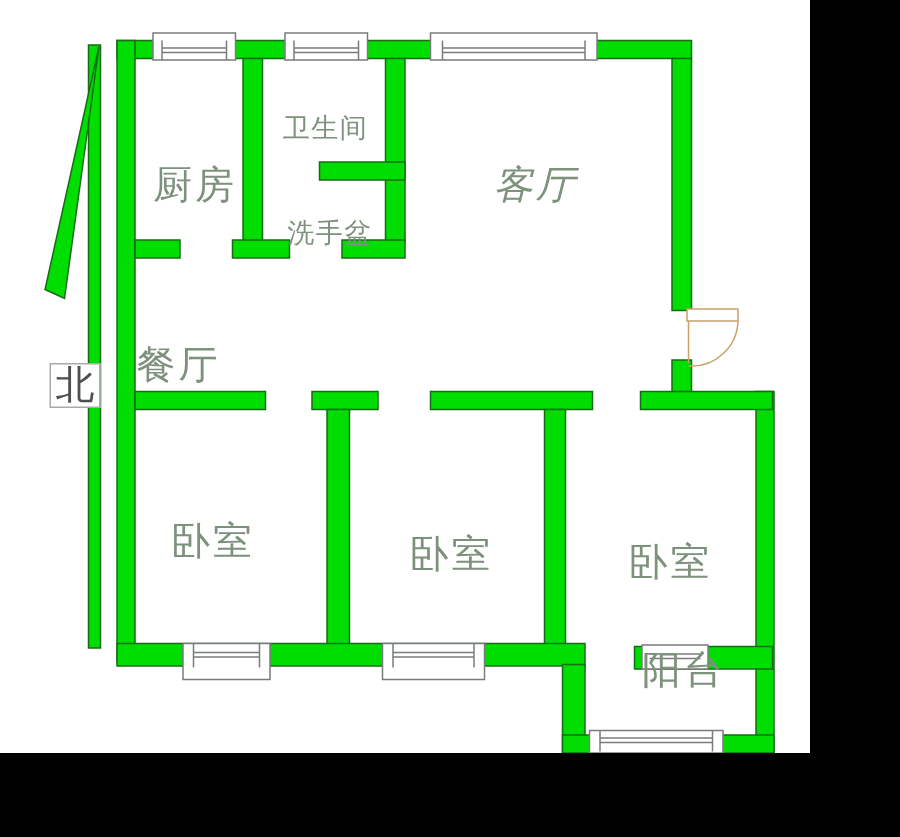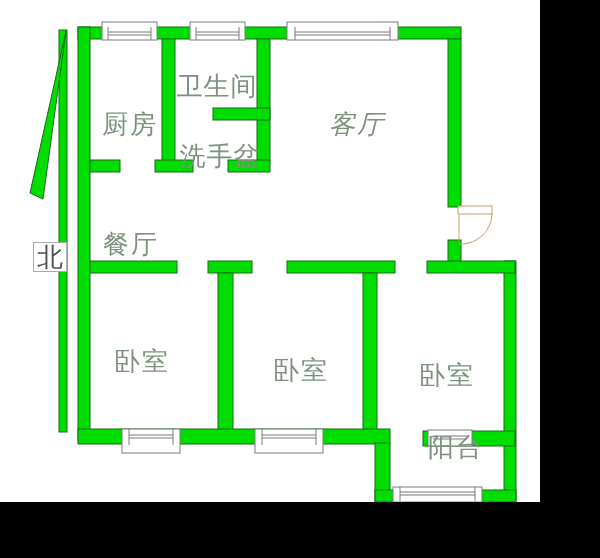--- a/index.html
+++ b/index.html
@@ -22,26 +22,26 @@
   .win-line{stroke:var(--window_frame,#7b7b7b);stroke-width:1;fill:none;}
   
   .door-leaf{fill:#ffffff;stroke:var(--door_swing,#b99a66);stroke-width:1;}
   .door-arc{fill:none;stroke:var(--door_swing,#c9a06a);stroke-width:1;}
   
   .label{
     position:absolute;transform:translate(-50%,-50%);
     color:var(--room_label,#7d917d);
     font-size:26px;letter-spacing:2px;white-space:nowrap;line-height:1;
   }
-  .label.small{font-size:26px;letter-spacing:1px;}
+  .label.small{font-size:18px;letter-spacing:1px;}
   .label.kitchen{left:130px;top:124px;}
   .label.bathroom{left:217px;top:86px;}
   .label.washbasin{left:220px;top:156px;}
   .label.living{left:357px;top:124px;font-style:italic;}
-  .label.dining{left:119px;top:244px;margin-left:12px;}
+  .label.dining{left:119px;top:244px;}
   .label.bedroom1{left:142px;top:361px;}
   .label.bedroom2{left:301px;top:370px;}
   .label.bedroom3{left:447px;top:375px;}
   .label.balcony{left:456px;top:447px;}
   .label.north{
     left:50px;top:257px;
     color:var(--north_text,#4f4f4f);
     background:#ffffff;border:1px solid #aaaaaa;
     padding:1px 3px;letter-spacing:0;
   }

